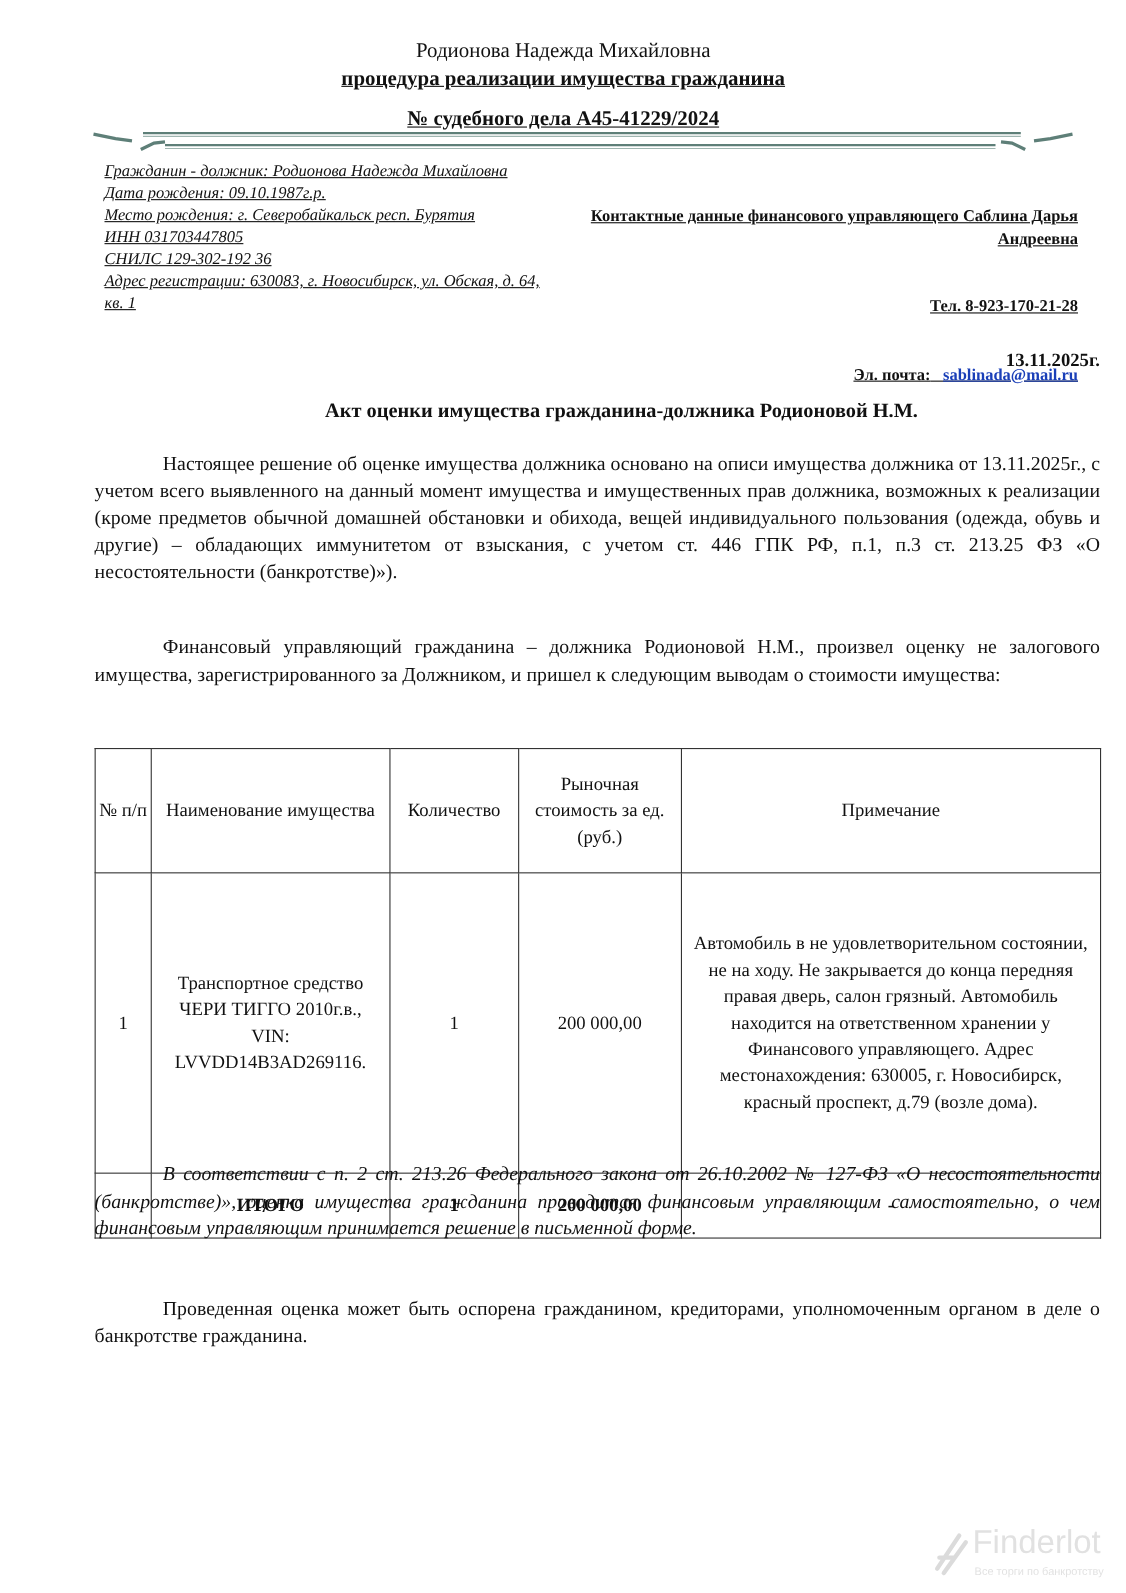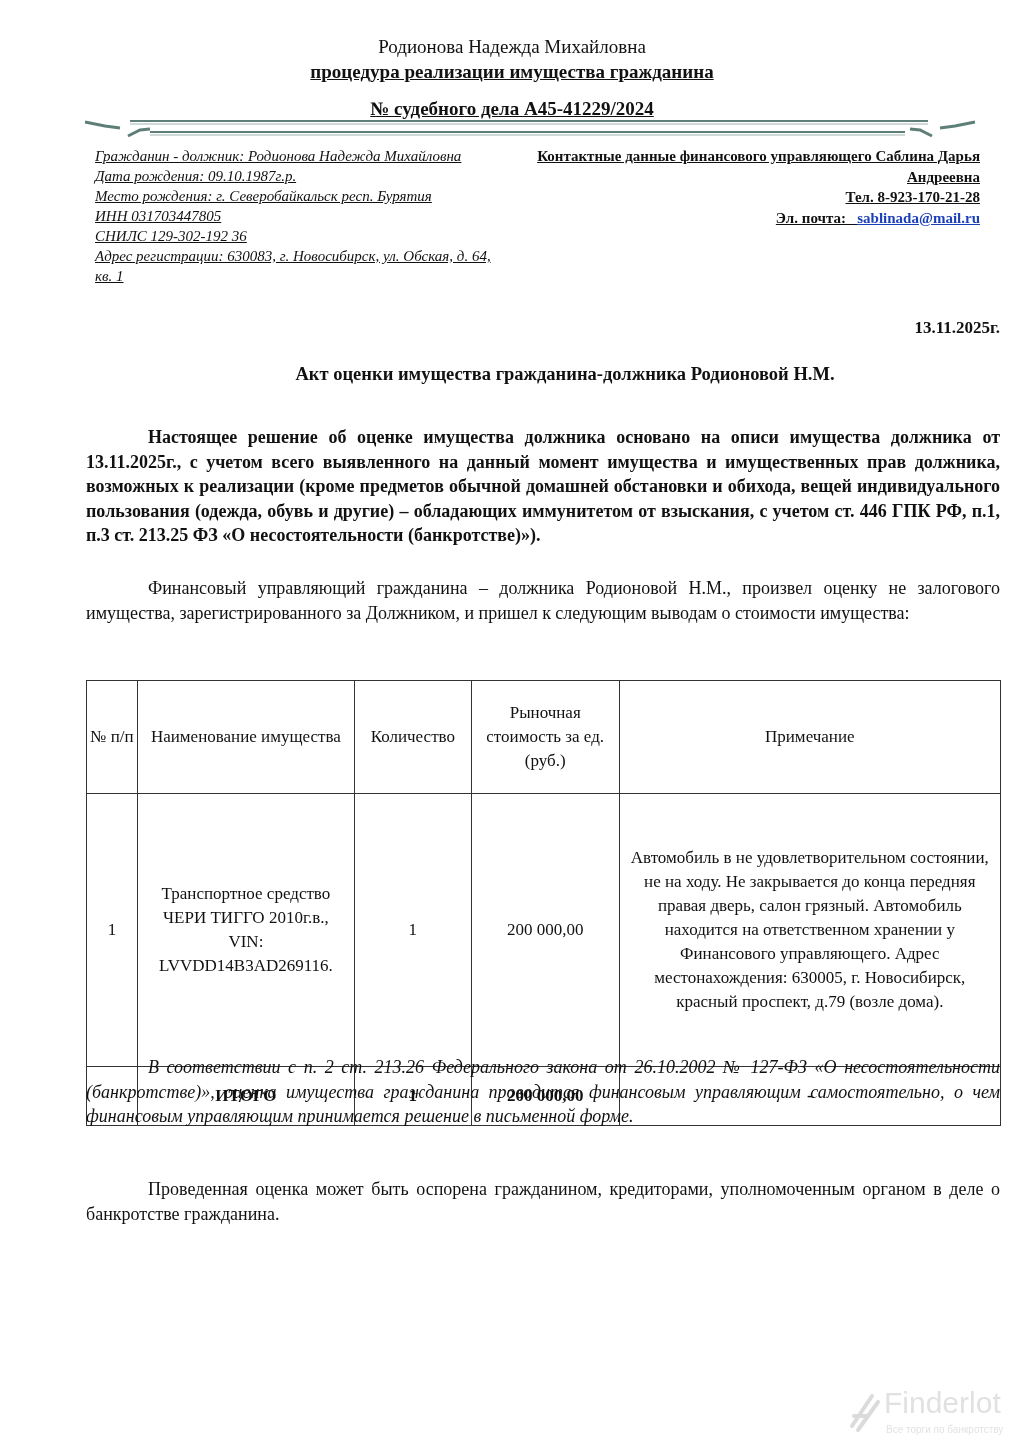--- a/index.html
+++ b/index.html
@@ -10,29 +10,29 @@
     .hdr-name { top: 36px; font-size: 19px; }
     .hdr-proc { top: 61px; font-size: 19px; font-weight: bold; text-decoration: underline; }
     .hdr-case { top: 98px; font-size: 19px; font-weight: bold; text-decoration: underline; }
 
     .ornament { left: 80px; top: 112px; width: 900px; height: 30px; }
 
     .left-info { left: 95px; top: 146px; width: 400px; font-size: 15px; line-height: 20px; font-style: italic; }
     .left-info span { text-decoration: underline; display: inline; }
     .right-info { left: 500px; top: 146px; width: 480px; font-size: 15px; line-height: 20.5px;
                   text-align: right; font-weight: bold; }
-    .right-info div { text-decoration: underline; }
+    .right-info div { text-decoration: underline; margin-top: 41px; }
     .email-link { color: #1a3fb8; text-decoration: underline; }
 
     .date { right: 24px; top: 318px; font-size: 17px; font-weight: bold; margin-left: 28px; }
     .title { left: 0; width: 1130px; top: 364px; text-align: center; font-size: 18.5px; font-weight: bold; }
 
     .para { left: 86px; width: 914px; font-size: 18px; line-height: 24.5px; text-align: justify;
             text-indent: 62px; }
-    .p1 { top: 425px; font-weight: bold; }
+    .p1 { top: 409px; }
     .p2 { top: 576px; }
     .p3 { top: 1055px; font-style: italic; }
     .p4 { top: 1177px; }
 
     table.assets { position: absolute; left: 86px; top: 680px; width: 915px; border-collapse: collapse;
                    font-size: 17px; }
     table.assets td, table.assets th { border: 1.5px solid #333; text-align: center; vertical-align: middle;
                    font-weight: normal; padding: 20px 3px; line-height: 24px; }
     table.assets thead th { height: 66px; }
     table.assets tbody tr.item td { height: 232px; }

